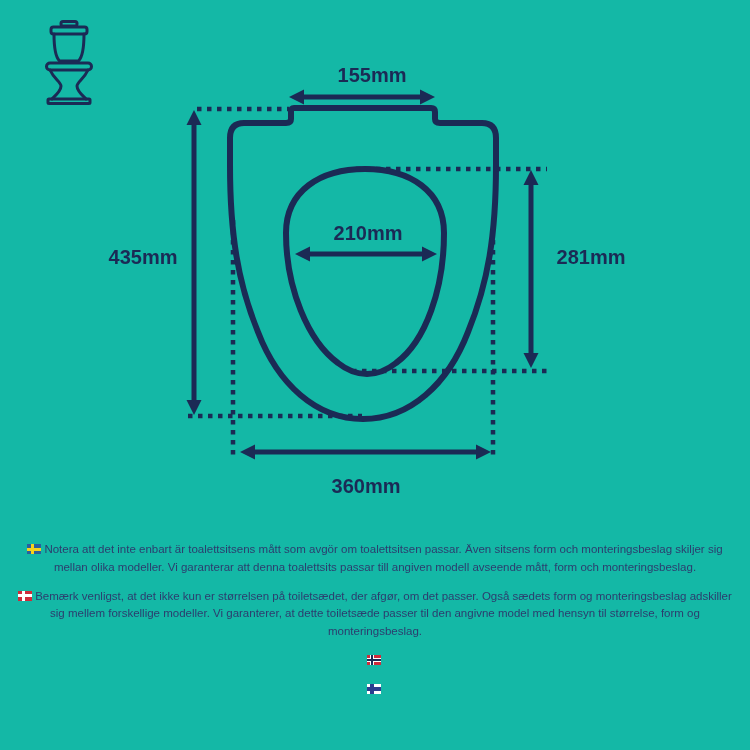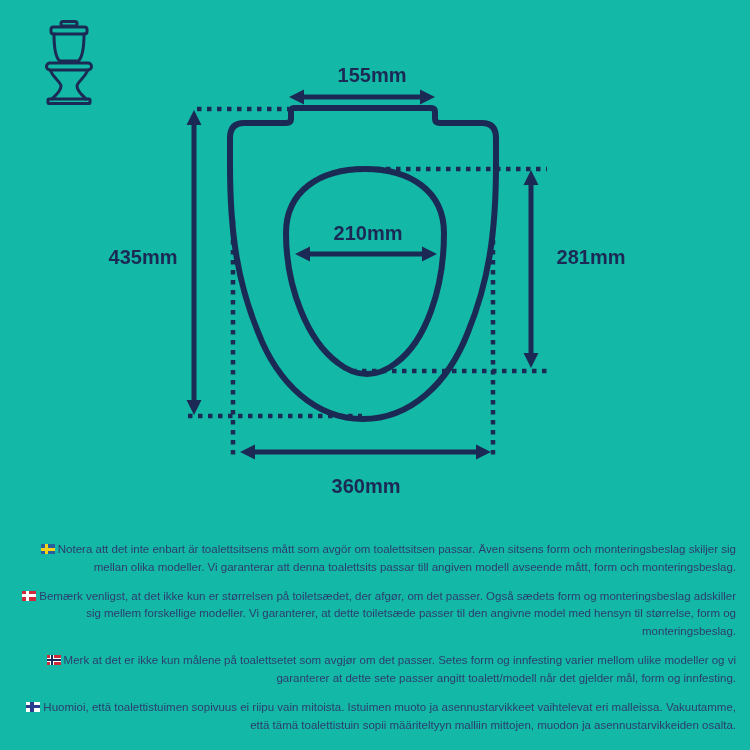--- a/index.html
+++ b/index.html
@@ -2,21 +2,21 @@
 <html><head>
 <meta charset="utf-8">
 <style>
   html,body{margin:0;padding:0;background:#ffffff;}
   body{width:750px;height:750px;position:relative;font-family:"Liberation Sans",sans-serif;overflow:hidden;}
   .stage{position:absolute;inset:0;background:#14b8a6;}
   .diagram-svg{position:absolute;left:0;top:0;}
   .toilet-svg{position:absolute;left:44px;top:20px;}
   .dim-label{font-family:"Liberation Sans",sans-serif;font-weight:bold;font-size:20px;fill:#1b2a55;}
   .notes{position:absolute;left:14px;right:14px;top:541px;}
-  .notes p{margin:0 0 11px 0;font-size:11.5px;line-height:1.55;text-align:right;color:#2c3d6e;}
+  .notes p{margin:0 0 11px 0;font-size:11.5px;line-height:1.55;text-align:center;color:#2c3d6e;}
   .flag{display:inline-block;width:14px;height:10px;position:relative;vertical-align:-1px;margin-right:3px;}
   .flag span{position:absolute;}
   .flag-se{background:#2a5f9e;}
   .flag-se .v{top:0;bottom:0;left:4px;width:3px;background:#f6d21b;}
   .flag-se .h{left:0;right:0;top:3.5px;height:3px;background:#f6d21b;}
   .flag-dk{background:#cf2b3a;}
   .flag-dk .v{top:0;bottom:0;left:4px;width:3px;background:#ffffff;}
   .flag-dk .h{left:0;right:0;top:3.5px;height:3px;background:#ffffff;}
   .flag-no{background:#cf2b3a;}
   .flag-no .vw{top:0;bottom:0;left:3.5px;width:4px;background:#ffffff;}
@@ -107,17 +107,17 @@
     <text class="dim-label" x="372" y="82" text-anchor="middle">155mm</text>
     <text class="dim-label" x="368" y="240" text-anchor="middle">210mm</text>
     <text class="dim-label" x="143" y="264" text-anchor="middle">435mm</text>
     <text class="dim-label" x="591" y="264" text-anchor="middle">281mm</text>
     <text class="dim-label" x="366" y="493" text-anchor="middle">360mm</text>
   </svg>
 
   <div class="notes">
     <p><span class="flag flag-se"><span class="h"></span><span class="v"></span></span><span>Notera att det inte enbart är toalettsitsens mått som avgör om toalettsitsen passar. Även sitsens form och monteringsbeslag skiljer sig mellan olika modeller. Vi garanterar att denna toalettsits passar till angiven modell avseende mått, form och monteringsbeslag.</span></p>
     <p><span class="flag flag-dk"><span class="h"></span><span class="v"></span></span><span>Bemærk venligst, at det ikke kun er størrelsen på toiletsædet, der afgør, om det passer. Også sædets form og monteringsbeslag adskiller sig mellem forskellige modeller. Vi garanterer, at dette toiletsæde passer til den angivne model med hensyn til størrelse, form og monteringsbeslag.</span></p>
-    <p><span class="flag flag-no"><span class="hw"></span><span class="vw"></span><span class="hb"></span><span class="vb"></span></span><span>Merk at det er ikke kun målene på toalettsetet som avgjør om det passer. Setes form og innfesting varier mellom ulike modeller og vi garanterer at dette sete passer angitt toalett/modell når det gjelder mål, form og innfesting.</span></p>
-    <p><span class="flag flag-fi"><span class="h"></span><span class="v"></span></span><span>Huomioi, että toalettistuimen sopivuus ei riipu vain mitoista. Istuimen muoto ja asennustarvikkeet vaihtelevat eri malleissa. Vakuutamme, että tämä toalettistuin sopii määriteltyyn malliin mittojen, muodon ja asennustarvikkeiden osalta.</span></p>
+    <p><span class="flag flag-no"><span class="hw"></span><span class="vw"></span><span class="hb"></span><span class="vb"></span></span></p>
+    <p><span class="flag flag-fi"><span class="h"></span><span class="v"></span></span></p>
   </div>
 
 </div>
 
 </body></html>

